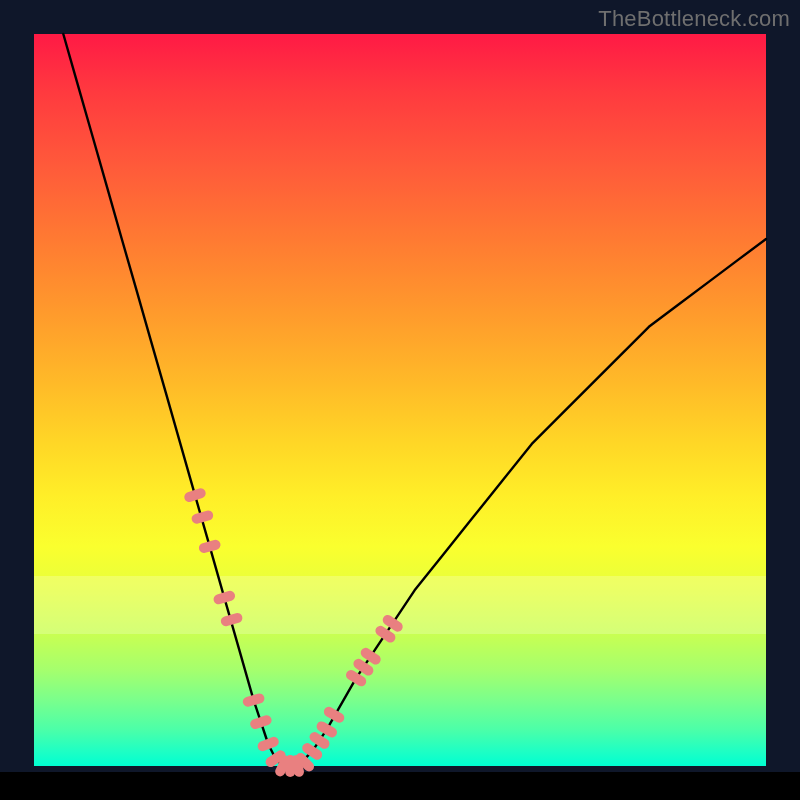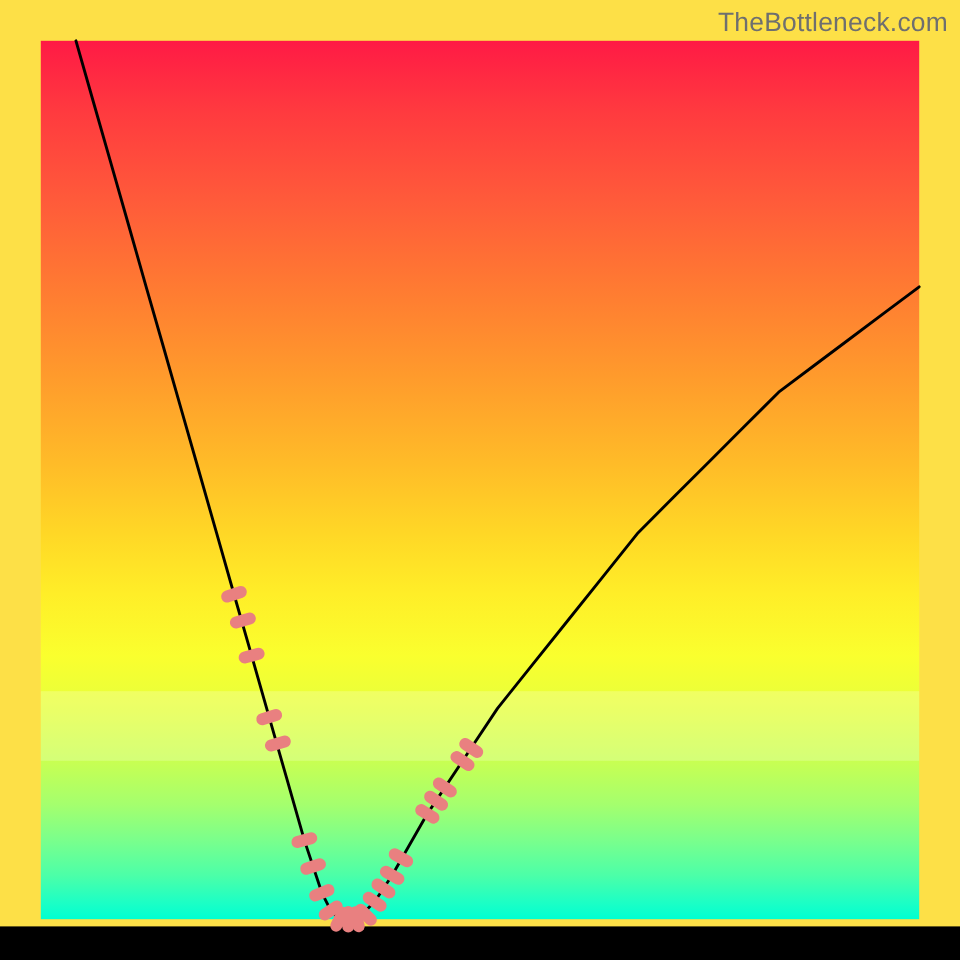--- a/index.html
+++ b/index.html
@@ -10,21 +10,21 @@
     overflow: hidden;
     background: #000;
     font-family: Arial, Helvetica, sans-serif;
   }
   .frame {
     position: absolute;
     left: 0;
     top: 0;
     width: 800px;
     height: 772px;
-    background: #fde047;
+    background: #0f172a;
   }
   .plot-area {
     position: absolute;
     left: 34px;
     top: 34px;
     width: 732px;
     height: 732px;
     background: linear-gradient(to bottom,
       #ff1a45 0%,
       #ff3a3f 8%,

